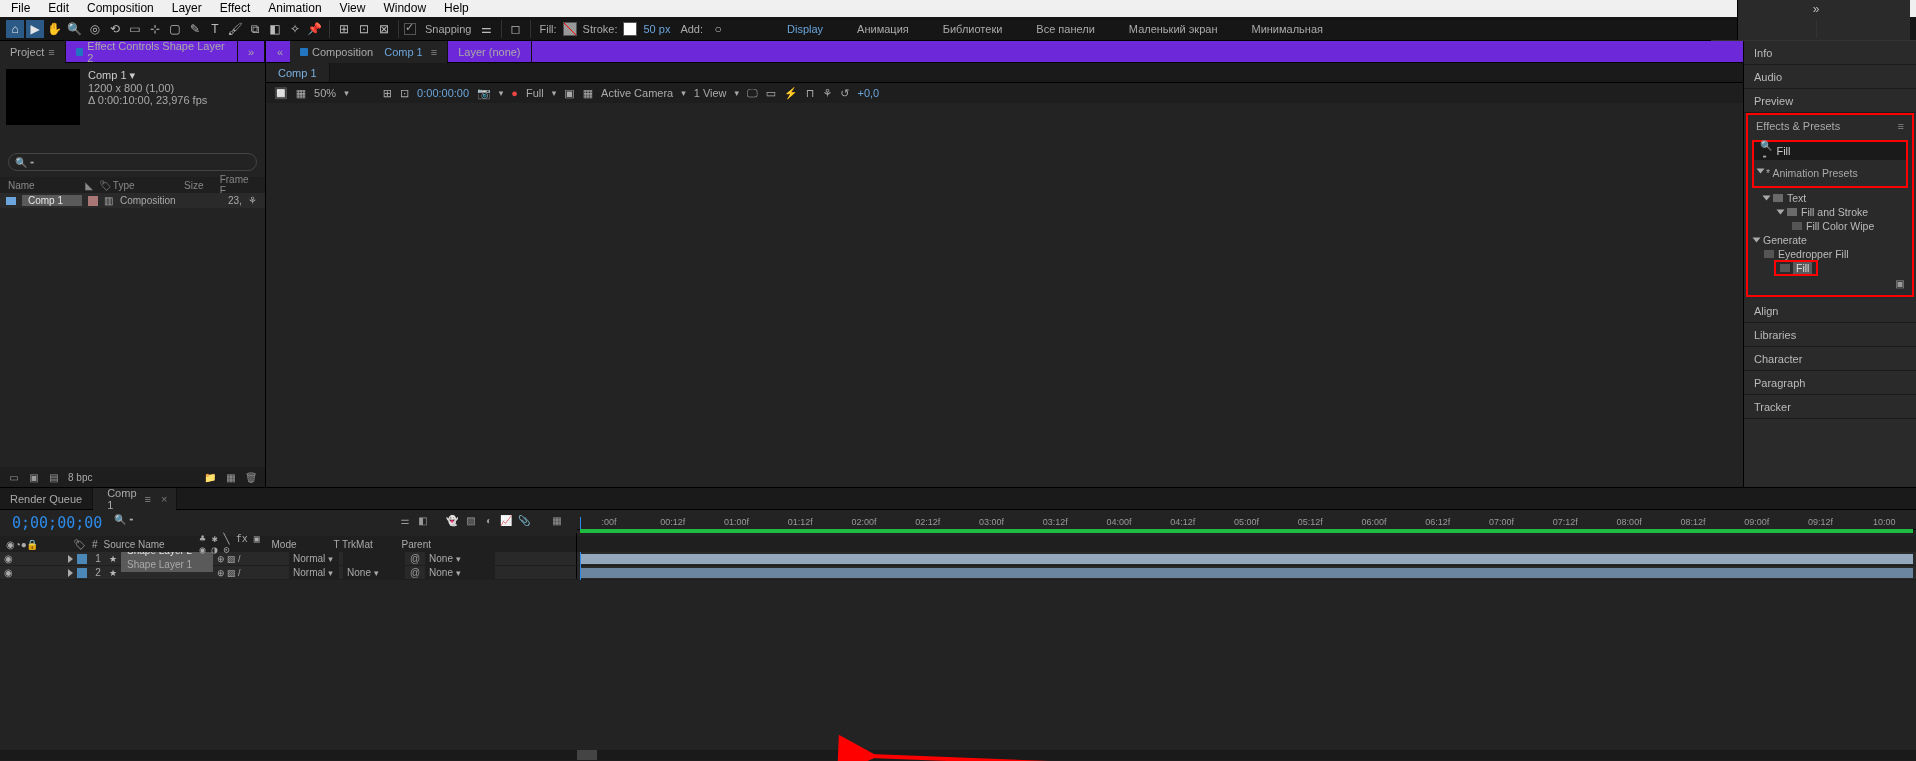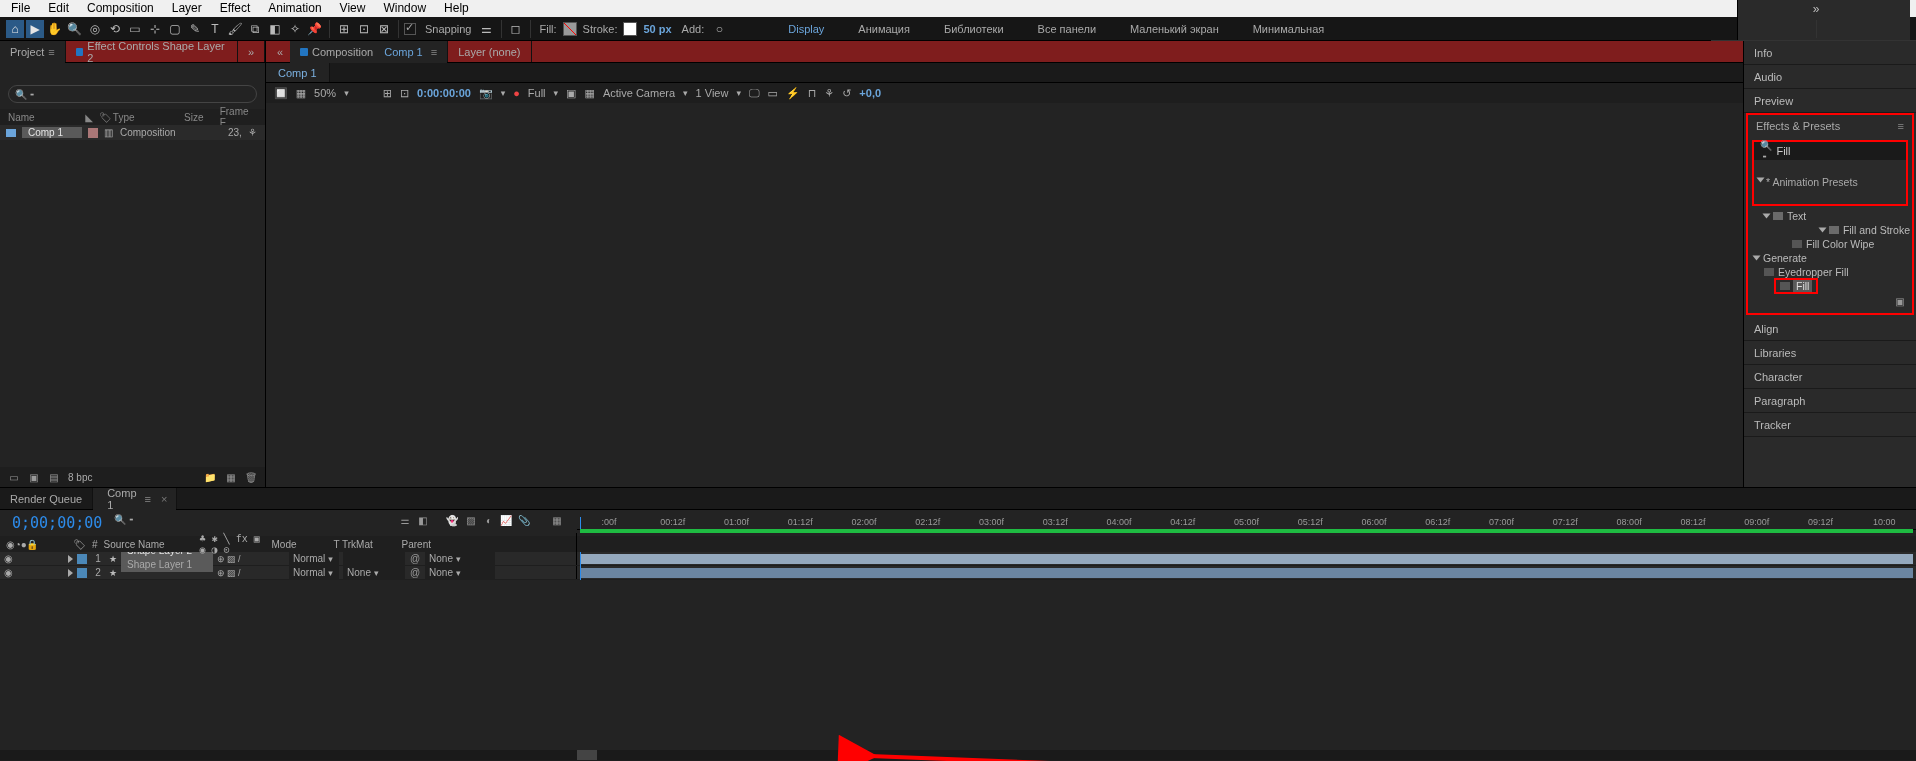--- a/index.html
+++ b/index.html
@@ -24,21 +24,21 @@
 .tb-cluster.right { margin-left: auto; padding-right: 16px; }
 .searchbox { width: 210px; height: 18px; background: #1a1a1a; border: 1px solid #333; color: #aaa; padding: 0 4px; display: flex; align-items: center; gap: 4px; }
 
 
 .main { display: flex; height: 446px; }
 .col { position: relative; }
 .left { width: 266px; border-right: 1px solid #000; background: #232323; display: flex; flex-direction: column; }
 .center { flex: 1; display: flex; flex-direction: column; background: #232323; min-width: 0; }
 .right { width: 173px; border-left: 1px solid #000; background: #2a2a2a; display: flex; flex-direction: column; }
 
-.panel-tabs { height: 22px; display: flex; align-items: stretch; background: #7f1d1d; border-bottom: 1px solid #000; }
+.panel-tabs { height: 22px; display: flex; align-items: stretch; background: #6d28d9; border-bottom: 1px solid #000; }
 .panel-tab { padding: 0 10px; display: flex; align-items: center; gap: 4px; font-size: 11px; color: #aaa; border-right: 1px solid #111; position: relative; }
 .panel-tab.active { background: #232323; }
 .panel-tab.active::after { content:""; position:absolute; bottom:-1px; left:0; right:0; height:1px; background:#232323; }
 .panel-tab .dot { width: 8px; height: 8px; background: #2275c1; border-radius: 1px; display: inline-block; }
 .panel-tab .x { margin-left: 6px; color: #777; }
 
 .proj-info { display: flex; padding: 6px; gap: 8px; }
 .thumb { width: 74px; height: 56px; background: #000; }
 .proj-meta div { font-size: 11px; color: #aaa; }
 .proj-meta .title { color: #ccc; }
@@ -52,31 +52,31 @@
 
 .center .panel-tabs { padding-left: 4px; }
 .sub-tabs { height: 20px; display: flex; align-items: stretch; background: #1a1a1a; border-bottom:1px solid #000; }
 .sub-tab { padding: 0 12px; display: flex; align-items:center; font-size: 11px; color:#7bb0e0; background:#232323; border-right:1px solid #111; }
 .viewport { flex:1; background:#414141; position: relative; display:flex; align-items:center; justify-content:center; }
 .canvas { width: 492px; height: 326px; background: #000; position: relative; left:-130px; }
 .ring { position:absolute; width: 210px; height:210px; border: 26px solid #fff; border-radius:50%; top: 38px; left: 144px; }
 .acc-disabled { position:absolute; top: 8px; right: 16px; color:#aaa; font-size: 11px; }
 .vp-footer { height: 20px; background: #1e1e1e; display:flex; align-items:center; gap:8px; padding:0 8px; font-size:11px; }
 .vpf-item { color:#aaa; display:flex; align-items:center; gap:3px; }
-.sel-blue { color:#6ba5db;font-weight:bold; }
+.sel-blue { color:#6ba5db; }
 
 .right .section { height: 24px; display:flex; align-items:center; padding:0 10px; border-bottom:1px solid #1a1a1a; font-size:11px; color:#bbb; }
 .effects-panel { border:2px solid red; margin:0 2px 2px 2px; padding-bottom:4px; }
 .eff-head { height:22px; display:flex; align-items:center; justify-content:space-between; padding:0 8px; }
 .eff-search-wrap { border:2px solid red; margin:3px 4px 1px 4px; }
 .eff-search { height:18px; background:#1a1a1a; display:flex; align-items:center; padding:0 6px; gap:4px; }
 .eff-search input { flex:1; background:transparent; border:0; color:#ccc; font-size:11px; outline:none; }
 .tree { padding: 2px 2px; font-size: 10.5px; color:#bbb; }
 .tree .row { height:14px; display:flex; align-items:center; gap:4px; padding-left: 4px; }
-.tree .ind1 { padding-left: 14px; } .tree .ind2 { padding-left: 28px; justify-content: flex-end; } .tree .ind3 { padding-left: 42px; }
+.tree .ind1 { padding-left: 14px; } .tree .ind2 { padding-left: 28px; } .tree .ind3 { padding-left: 42px; }
 .tree .fxicon { width:10px; height:8px; background:#555; display:inline-block; }
 .tree .fld { width:10px; height:8px; background:#6a6a6a; display:inline-block; }
 .fill-item { border:2px solid red; padding:0 4px; display:inline-flex; align-items:center; gap:3px; margin-left: 20px; }
 .fill-item .lbl { background:#5a5a5a; padding:0 3px; color:#ddd; display:inline-block; }
 .tree-foot { height:14px; display:flex; justify-content:flex-end; padding:0 6px; }
 
 
 .bottom { display:flex; flex-direction:column; height: 273px; border-top:1px solid #000; background:#232323; }
 .btm-tabs { height: 22px; display:flex; background:#1a1a1a; border-bottom:1px solid #000; }
 .timecode-row { height: 26px; display:flex; align-items:center; }
@@ -191,20 +191,28 @@
       <div class="panel-tab active">
         <span>Project</span>
         <span class="panel-menu-icon">≡</span>
       </div>
       <div class="panel-tab">
         <span class="dot"></span>
         <span>Effect Controls Shape Layer 2</span>
       </div>
       <div class="panel-tab" style="flex:0 0 16px;justify-content:center;">»</div>
     </div>
+    <div class="proj-info">
+      <div class="thumb"></div>
+      <div class="proj-meta">
+        <div class="title">Comp 1 ▾</div>
+        <div>1200 x 800 (1,00)</div>
+        <div>Δ 0:00:10:00, 23,976 fps</div>
+      </div>
+    </div>
     <div class="proj-search">
       <span style="font-size:10px">🔍╺</span>
     </div>
     <div class="proj-cols">
       <span style="width:78px">Name</span>
       <span style="width:14px">◣</span>
       <span style="width:14px">🏷</span>
       <span style="width:72px">Type</span>
       <span style="width:36px">Size</span>
       <span>Frame F</span>
@@ -283,21 +291,21 @@
       <div class="eff-head">
         <span>Effects &amp; Presets</span>
         <span class="panel-menu-icon">≡</span>
       </div>
       <div class="eff-search-wrap">
         <div class="eff-search">
           <span style="font-size:10px">🔍╺</span>
           <input value="Fill" style="">
 
         </div>
-        <div class="row" style="padding:16px 4px;display:flex;align-items:flex-start;gap:3px;font-size:10.5px">
+        <div class="row" style="padding:7px 4px;display:flex;align-items:flex-start;gap:3px;font-size:10.5px">
           <span class="triangle down"></span>
           <span>* Animation Presets</span>
         </div>
       </div>
       <div class="tree">
         <div class="row ind1">
             <span class="triangle down"></span>
             <span class="fld"></span>
             <span>Text</span>
           </div>

